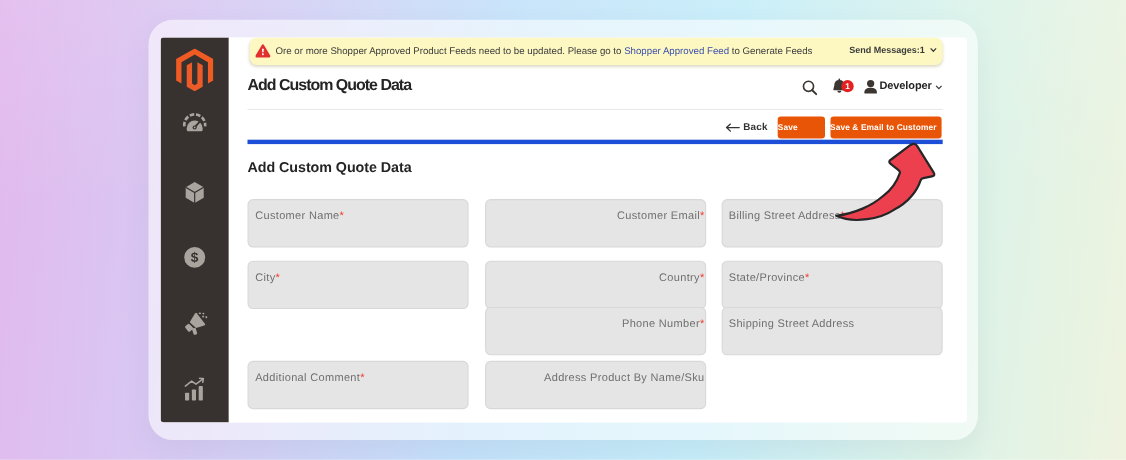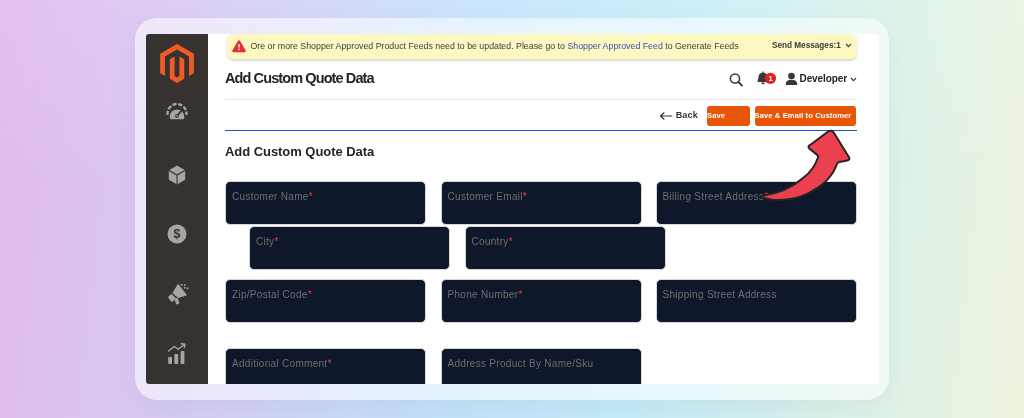--- a/index.html
+++ b/index.html
@@ -36,42 +36,42 @@
   .notice .ntext { position:absolute; left:23.5px; top:0; white-space:nowrap; font-size:8.8px; }
   .notice .link { color:#3c50ab; }
   .notice .send { position:absolute; right:5px; top:0; font-weight:bold; color:#3a3a3a; font-size:8.2px; }
   .titlerow { position:absolute; left:17.5px; right:21.5px; top:25.2px; height:41.5px; border-bottom:1px solid #e9e9e9; }
   .pagetitle {
     position:absolute; left:0; top:11px;
     font-size:14.5px; font-weight:bold; color:#242424; letter-spacing:-0.9px;
   }
   .hicons { position:absolute; right:0; top:9px; height:24px; }
   .devname { font-size:10px; font-weight:bold; color:#242424; letter-spacing:-0.1px; }
-  .toolbar { position:absolute; left:17.5px; right:21.5px; top:66.7px; height:31px; border-bottom:1px solid #1d4ed8; }
+  .toolbar { position:absolute; left:17.5px; right:21.5px; top:66.7px; height:31px; border-bottom:4px solid #1d4ed8; }
   .back { position:absolute; right:159px; top:9.5px; font-size:9px; font-weight:bold; color:#333; letter-spacing:0.2px; }
   .btn {
     position:absolute; top:5.5px; height:20px; background:#e95506; color:#fff;
     font-weight:bold; font-size:7.6px; text-align:left; line-height:20px; white-space:nowrap;
     border-radius:3px; letter-spacing:0.1px;
   }
   .btn.save { right:107px; width:43px; }
   .btn.savemail { right:1.5px; width:101px; }
   .sechead {
     position:absolute; left:17.5px; top:110px;
     font-size:13px; font-weight:bold; color:#242424; letter-spacing:-0.05px;
   }
   .field {
     position:absolute; width:201px; height:44px;
-    border:1px solid #d8d8d8; border-radius:5px; background:#0f172a;
+    border:1px solid #d8d8d8; border-radius:5px; background:#e5e5e5;
     font-size:10px; color:#6f6f6f; line-height:29px; padding-left:6px;
     letter-spacing:0.3px;
   }
   .field b { color:#f03b30; font-weight:normal; }
-  .c1 { left:17.5px; } .c2 { left:233px; } .c3 { left:448px; }
-  .r1 { top:147px; } .r2 { top:192px;margin-left:24px; } .r3 { top:245.5px; } .r4 { top:294.5px;margin-top:20px; }
+  .c1 { left:17.5px; } .c2 { left:233px;text-align:right; } .c3 { left:448px; }
+  .r1 { top:147px; } .r2 { top:203px; } .r3 { top:245.5px; } .r4 { top:294.5px; }
   .arrow { position:absolute; left:605px; top:90px; pointer-events:none; }
 </style>
 </head>
 <body>
   <div class="frame">
     <div class="shot">
       <div class="sidebar">
         <svg class="logo" width="34" height="39" viewBox="0 0 22.87 26.45">
           <path fill="#f05a23" d="M11.44 0L0 6.61v13.21l3.27 1.89V8.5l8.17-4.72L19.6 8.5v13.21l3.27-1.89V6.61L11.44 0z"></path>
           <path fill="#ec5b28" d="M13.08 8.5v13.21l-1.64.95-1.64-.95V8.5L6.53 10.4v13.21l4.91 2.84 4.92-2.84V10.4L13.08 8.5z"></path>
@@ -177,21 +177,21 @@
           <span class="back">Back</span>
           <span class="btn save">Save</span>
           <span class="btn savemail">Save &amp; Email to Customer</span>
         </div>
         <div class="sechead">Add Custom Quote Data</div>
         <div class="field c1 r1">Customer Name<b>*</b></div>
         <div class="field c2 r1">Customer Email<b>*</b></div>
         <div class="field c3 r1">Billing Street Address<b>*</b></div>
         <div class="field c1 r2">City<b>*</b></div>
         <div class="field c2 r2">Country<b>*</b></div>
-        <div class="field c1 r3">Zip/Postal Code<b>*</b></div>
+        <div class="field c3 r2">State/Province<b>*</b></div>
         <div class="field c2 r3">Phone Number<b>*</b></div>
         <div class="field c3 r3">Shipping Street Address</div>
         <div class="field c1 r4">Additional Comment<b>*</b></div>
         <div class="field c2 r4">Address Product By Name/Sku</div>
       </div>
       <svg class="arrow" width="105" height="85" viewBox="0 0 105 85">
         <path d="M9.2 72.2
                  C 26 70, 42 63, 52 54
                  C 59 49, 64.5 41, 67.2 33
                  Q 67.2 31.7 65.6 30.4

